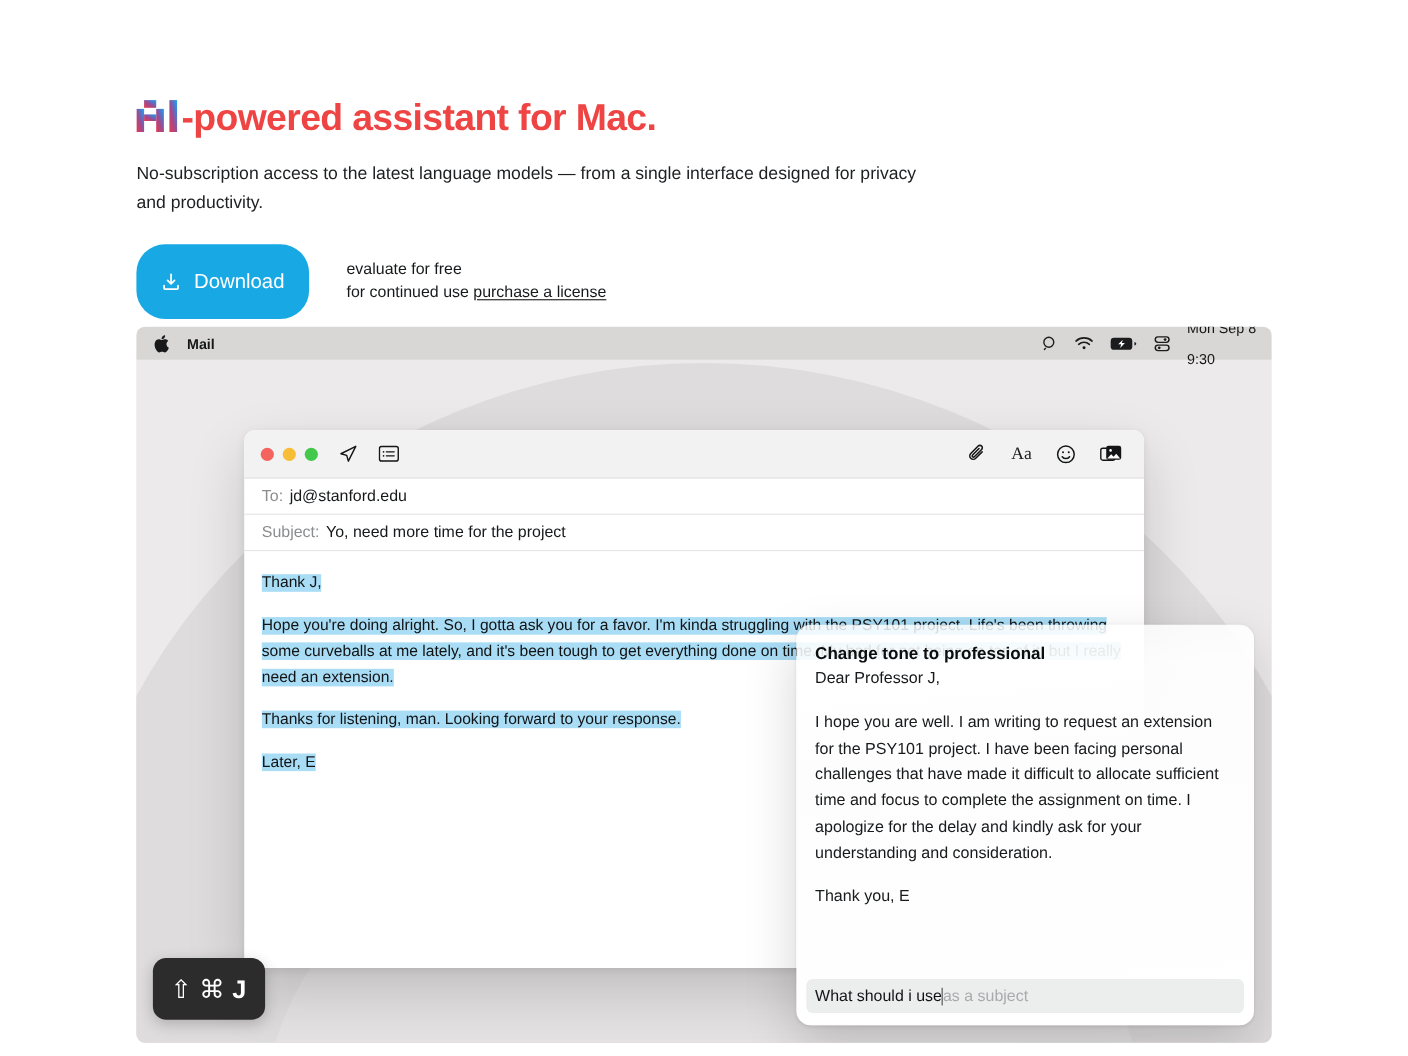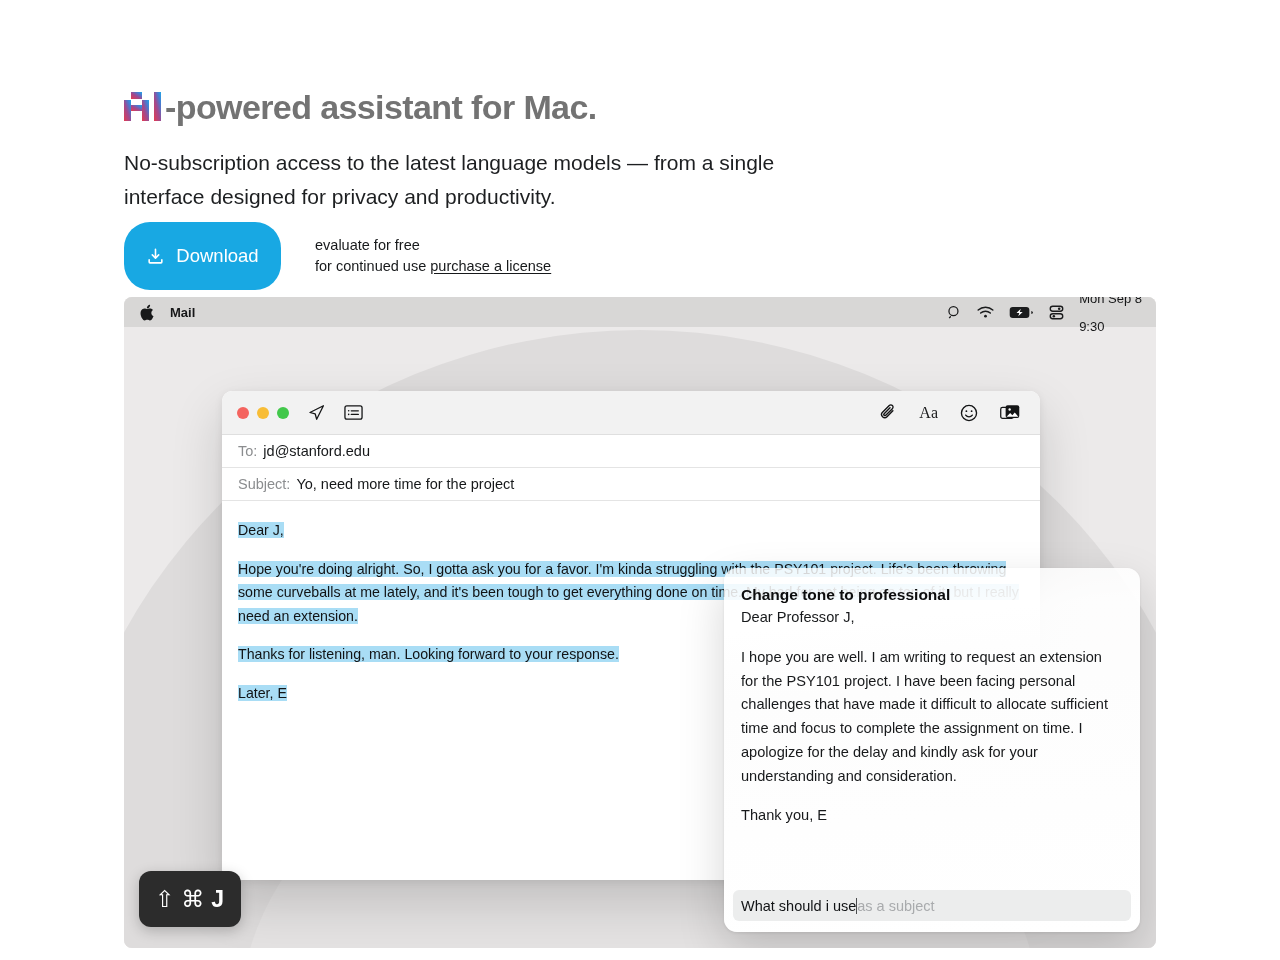--- a/index.html
+++ b/index.html
@@ -24,42 +24,42 @@
     position: absolute;
     left: 124px;
     top: 88px;
     width: 900px;
   }
 
   .headline {
     font-size: 34px;
     font-weight: 700;
     letter-spacing: -0.6px;
-    color: #737373;
+    color: #ef4444;
     line-height: 1.12;
     display: flex;
     align-items: baseline;
     white-space: nowrap;
   }
 
   
   .logo-ai {
     display: inline-block;
     width: 40px;
     height: 29px;
     margin-right: 1px;
     position: relative;
     top: 2px;
     flex: 0 0 auto;
   }
   .logo-ai svg { display: block; width: 40px; height: 29px; }
 
   .subhead {
     margin-top: 20px;
-    font-size: 21px;
+    font-size: 16px;
     line-height: 1.62;
     color: #1d1f21;
     max-width: 730px;
   }
 
   
   .cta-row {
     position: absolute;
     left: 124px;
     top: 222px;
@@ -438,21 +438,21 @@
         <span class="field-label">To:</span>
         <span class="field-value">jd@stanford.edu</span>
       </div>
 
       <div class="field-row">
         <span class="field-label">Subject:</span>
         <span class="field-value">Yo, need more time for the project</span>
       </div>
 
       <div class="mail-body">
-        <p><span class="sel">Dear J,</span></p>
+        <p><span class="sel">Thank J,</span></p>
         <p><span class="sel">Hope you're doing alright. So, I gotta ask you for a favor. I'm kinda struggling with the PSY101 project. Life's been throwing some curveballs at me lately, and it's been tough to get everything done on time. My bad for not being on top of it, but I really need an extension.</span></p>
         <p><span class="sel">Thanks for listening, man. Looking forward to your response.</span></p>
         <p><span class="sel">Later, E</span></p>
       </div>
     </div>
 
     <div class="ai-popover">
       <div class="ai-content">
         <div class="ai-title">Change tone to professional</div>
         <p>Dear Professor J,</p>

